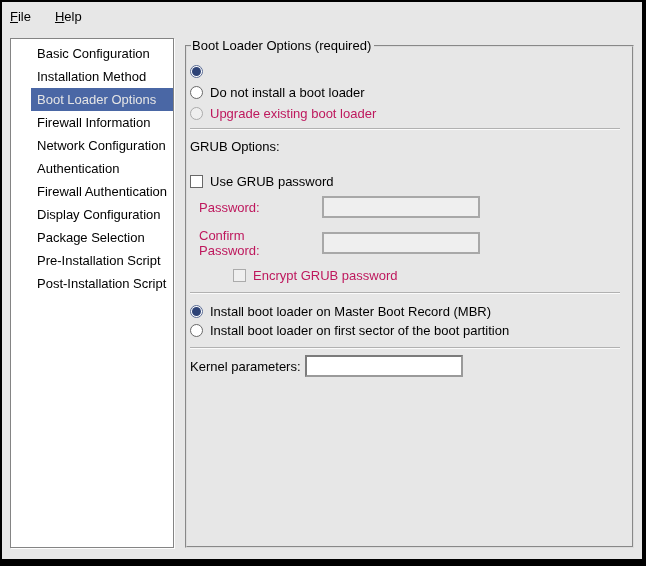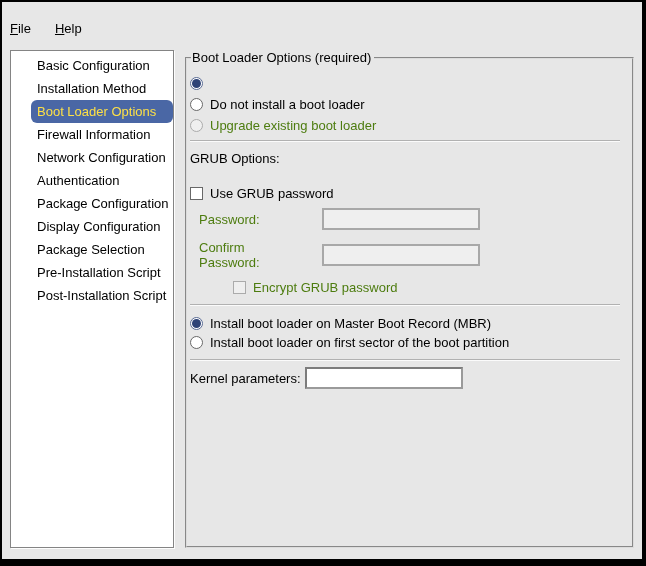--- a/index.html
+++ b/index.html
@@ -21,21 +21,20 @@
     display: flex; flex-direction: column;
     overflow: hidden;
   }
   
   .menubar {
     height: 28px;
     display: flex; align-items: center;
     padding-left: 8px;
     background: #e7e7e7;
     flex: 0 0 auto;
-    margin-top: 12px;
   }
   .menu-item {
     padding: 3px 9px 3px 0;
     margin-right: 15px;
     cursor: default;
   }
   .menu-item span { display: block; }
   .menu-item span::first-letter { text-decoration: underline; }
   
   .content {
@@ -58,43 +57,42 @@
   .side-row {
     height: 23px;
     line-height: 23px;
     padding-left: 6px;
     white-space: nowrap;
     cursor: default;
     margin-left: 20px;
   }
   .side-row.selected {
     background: #4a67a5;
-    color: #fde047;
-    border-radius: 6px;
+    color: #e5e5e5;
   }
   
   fieldset.frame {
     flex: 1;
     border: 2px groove #dcdcdc;
     padding: 2px 12px 0 3px;
     min-width: 0;
   }
   fieldset.frame legend {
     padding: 0 3px 0 1px;
     margin-left: 1px;
   }
   
   .ctl-row {
     display: flex; align-items: center;
     height: 21px;
     gap: 7px;
     white-space: nowrap;
   }
   .ctl-row.first { margin-top: 6px; }
-  .disabled-text { color: #4d7c0f; }
+  .disabled-text { color: #be185d; }
   
   .sep {
     height: 2px;
     border-top: 1px solid #b1b1b1;
     border-bottom: 1px solid #fbfbfb;
   }
   .sep.s1 { margin: 4px 0 6px 0; }
   .sep.s2 { margin: 7px 0 8px 0; }
   .sep.s3 { margin: 7px 0 6px 0; }
   
@@ -173,21 +171,21 @@
 
     <div class="content">
 
       <div class="sidebar">
         <div class="side-row">Basic Configuration</div>
         <div class="side-row">Installation Method</div>
         <div class="side-row selected">Boot Loader Options</div>
         <div class="side-row">Firewall Information</div>
         <div class="side-row">Network Configuration</div>
         <div class="side-row">Authentication</div>
-        <div class="side-row">Package Configuration</div>
+        <div class="side-row">Firewall Authentication</div>
         <div class="side-row">Display Configuration</div>
         <div class="side-row">Package Selection</div>
         <div class="side-row">Pre-Installation Script</div>
         <div class="side-row">Post-Installation Script</div>
       </div>
 
       <fieldset class="frame">
         <legend>Boot Loader Options (required)</legend>
 
         <div class="ctl-row first">

